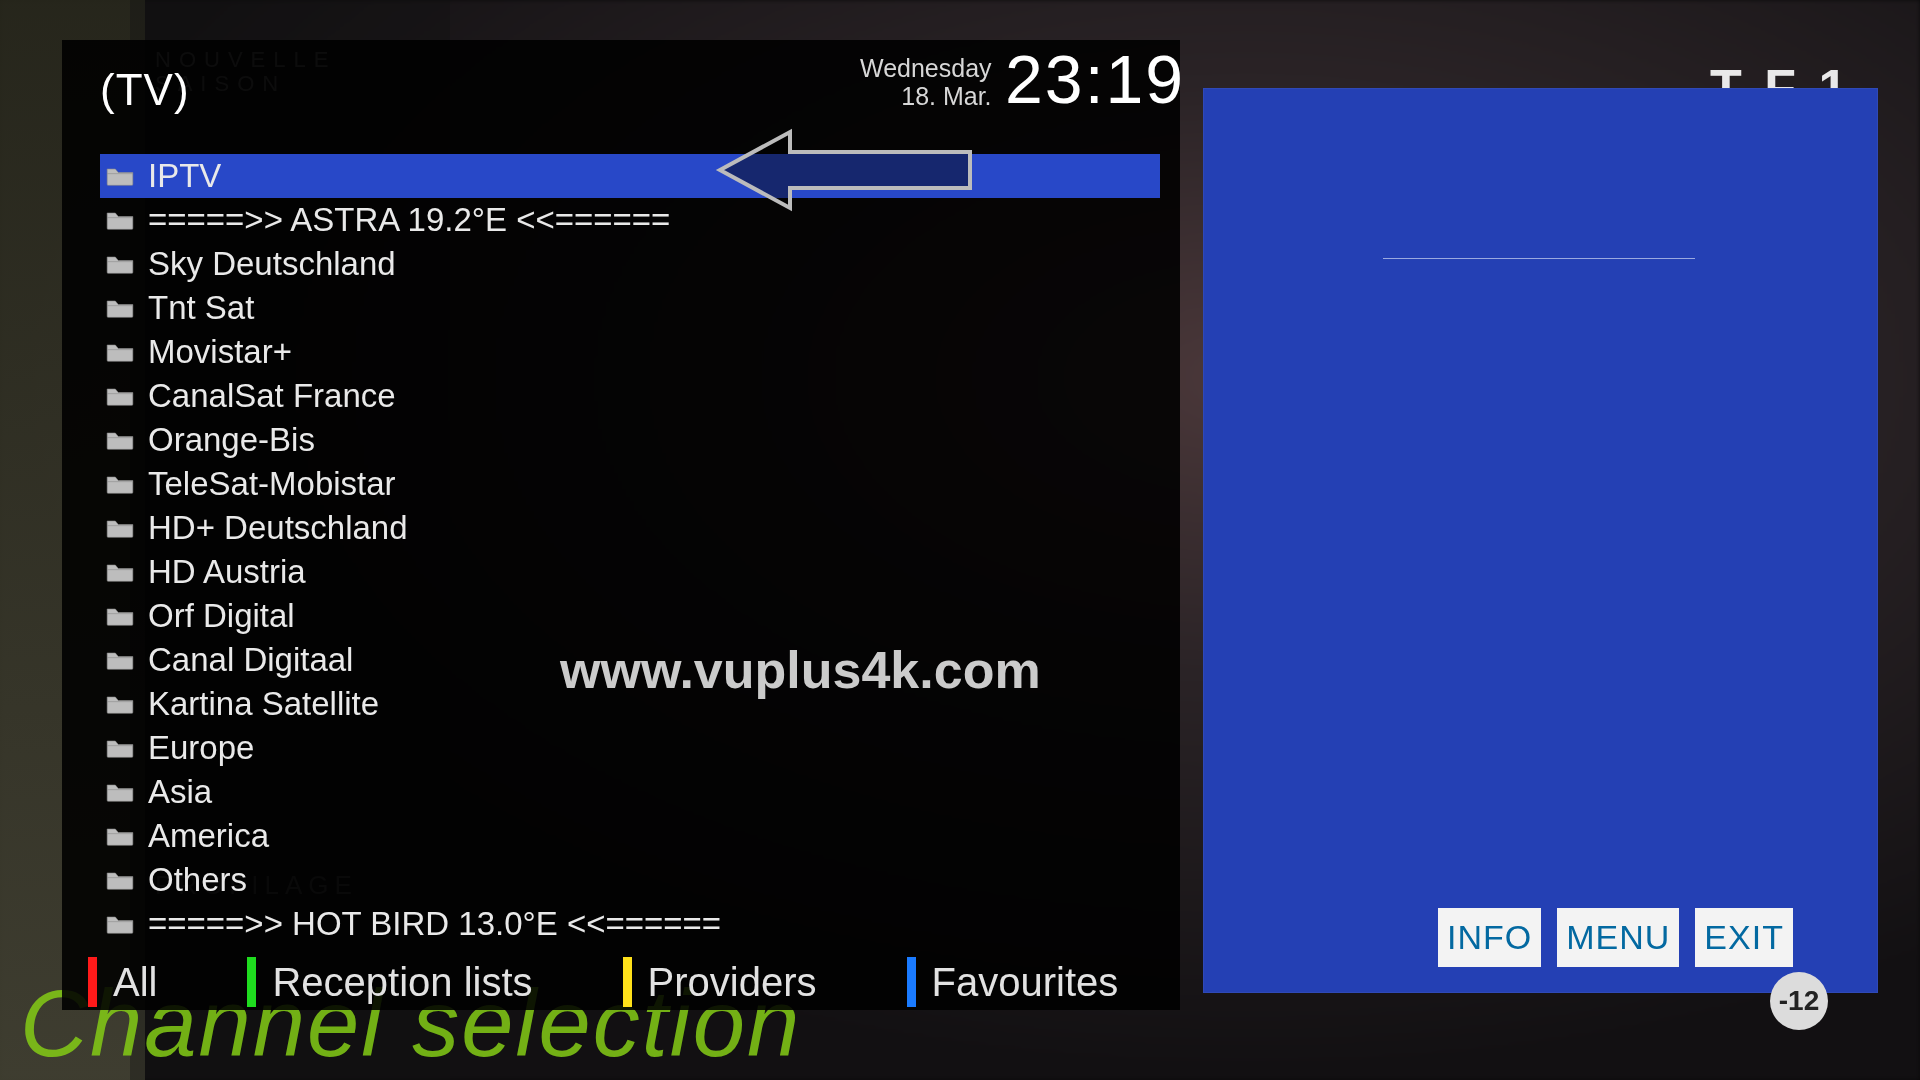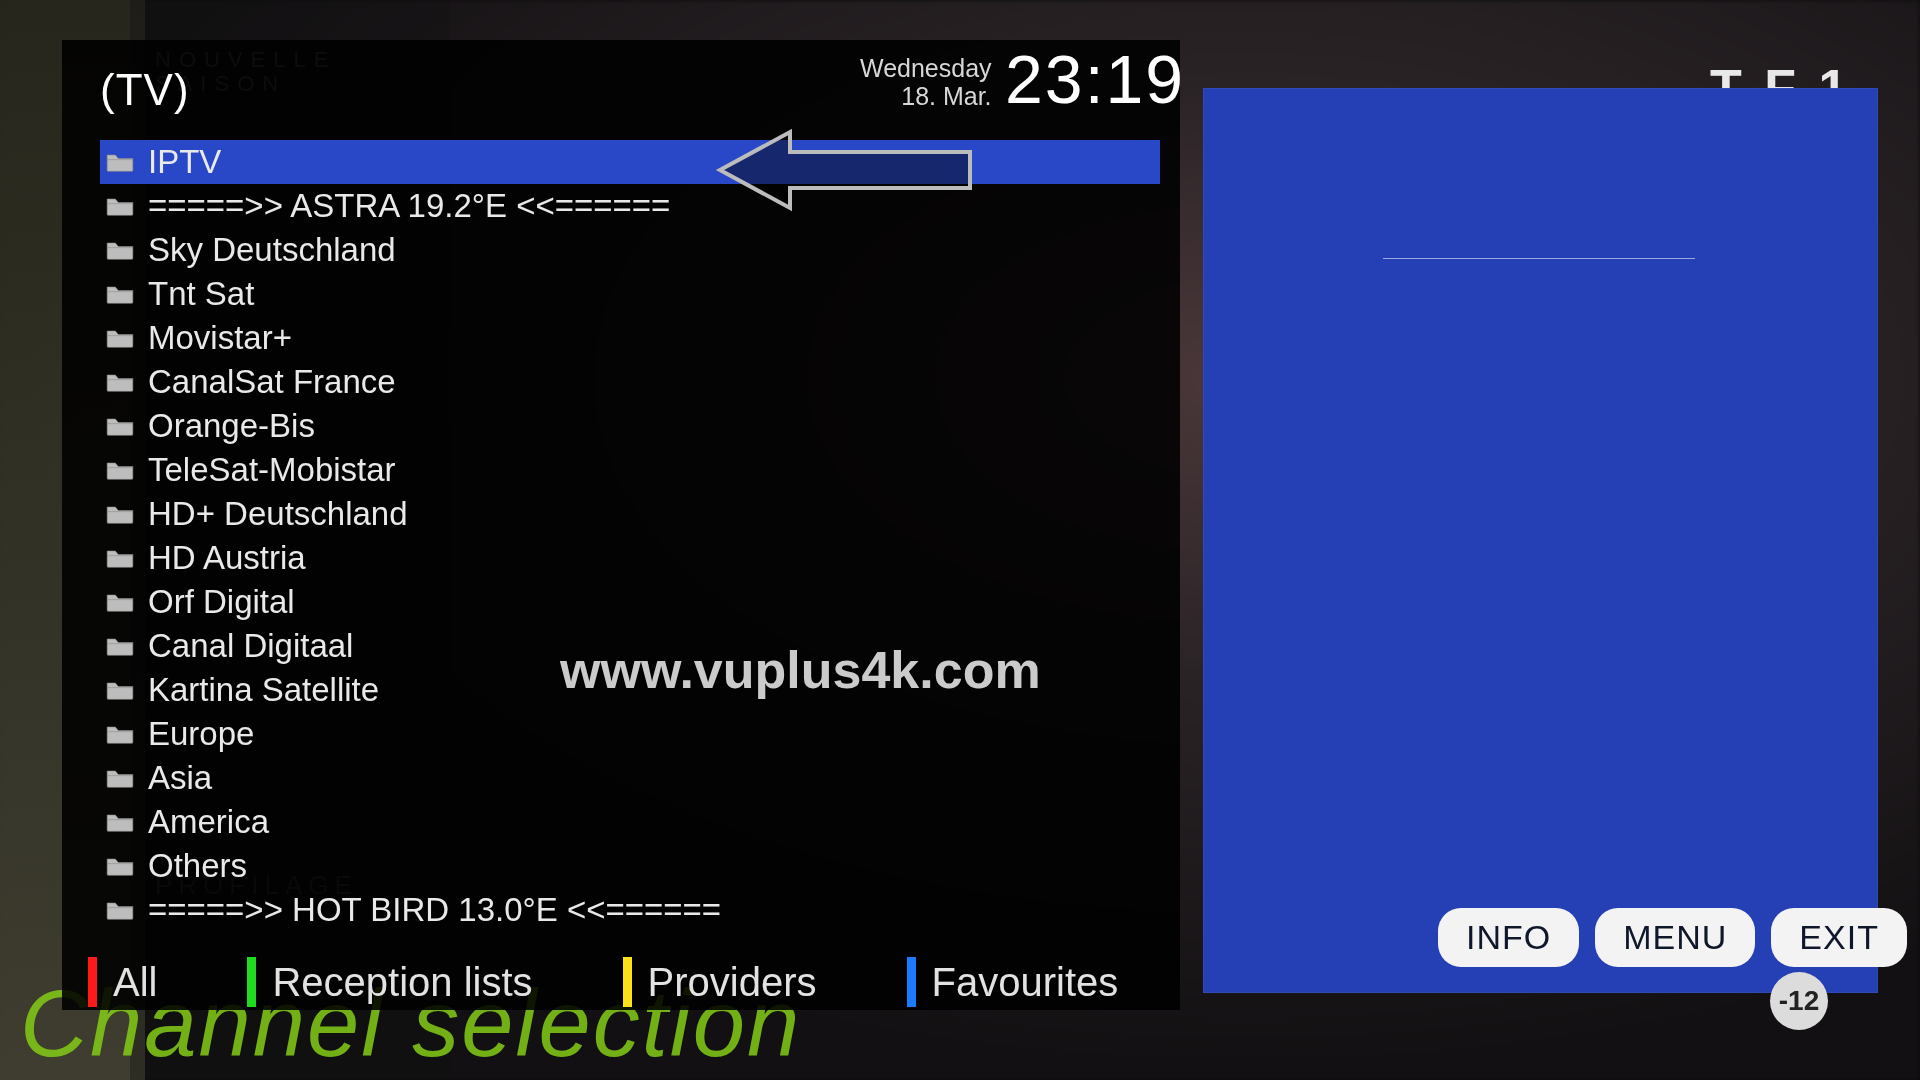--- a/index.html
+++ b/index.html
@@ -13,42 +13,42 @@
   .promo-text{position:absolute;left:155px;top:48px;color:#999;letter-spacing:8px;font-size:22px;line-height:1.1;opacity:.6;}
   .promo-small{position:absolute;left:155px;top:870px;color:#777;letter-spacing:6px;font-size:26px;opacity:.55;}
   .big-caption{position:absolute;left:20px;top:970px;font-size:94px;color:#84cc16;letter-spacing:2px;white-space:nowrap;opacity:.85;font-style:italic;}
 
   
   .panel{position:absolute;left:62px;top:40px;width:1118px;height:970px;background:rgba(0,0,0,0.88);}
   .panel-title{position:absolute;left:100px;top:65px;font-size:44px;color:#fff;letter-spacing:1px;}
   .date-block{position:absolute;left:860px;top:55px;text-align:right;color:#d7d7d7;font-size:25px;line-height:1.1;}
   .clock{position:absolute;left:1005px;top:40px;font-size:68px;color:#fff;font-weight:300;letter-spacing:2px;}
 
-  .list{position:absolute;left:100px;top:140px;width:1060px;}
+  .list{position:absolute;left:100px;top:154px;width:1060px;}
   .row{display:flex;align-items:center;height:44px;padding-left:6px;gap:14px;color:#e9e9e9;font-size:33px;white-space:nowrap;}
   .row.selected{background:#2848c8;}
   .folder{width:28px;height:22px;flex:none;}
 
   
   .arrow-annot{position:absolute;left:710px;top:120px;pointer-events:none;}
 
   
   .color-bar{position:absolute;left:88px;top:957px;display:flex;gap:0;color:#e2e2e2;font-size:40px;}
   .ckey{display:flex;align-items:center;margin-right:90px;}
   .cstrip{width:9px;height:50px;margin-right:16px;}
 
   
   .preview{position:absolute;left:1203px;top:88px;width:675px;height:905px;background:#2440b4;box-shadow:0 0 0 1px rgba(255,255,255,0.05) inset;}
   .preview hr{position:absolute;top:162px;left:180px;width:312px;border:none;border-top:1px solid #9aa9e0;}
 
   .tf1-logo{position:absolute;left:1710px;top:58px;font-size:52px;color:#fff;letter-spacing:4px;font-weight:700;opacity:.9;}
   .age-badge{position:absolute;left:1770px;top:972px;width:58px;height:58px;border-radius:50%;background:#dcdcdc;color:#222;display:flex;align-items:center;justify-content:center;font-weight:700;font-size:28px;}
 
   .btn-row{position:absolute;left:1438px;top:908px;display:flex;gap:16px;}
-  .btn{background:#f3f3f3;color:#0f172a;font-size:34px;padding:10px 28px;font-weight:500;letter-spacing:1px;border-radius:23px;}
+  .btn{background:#f3f3f3;color:#0369a1;font-size:34px;padding:10px 9px;font-weight:500;letter-spacing:1px;}
 
   .watermark{position:absolute;left:560px;top:640px;color:#dcdcdc;font-size:52px;font-weight:600;opacity:.92;}
 </style>
 </head>
 <body>
 
 <div class="stage">
   <div class="bg-photo"></div>
   <div class="bg-stripe-left"></div>
   <div class="bg-promo"></div>

